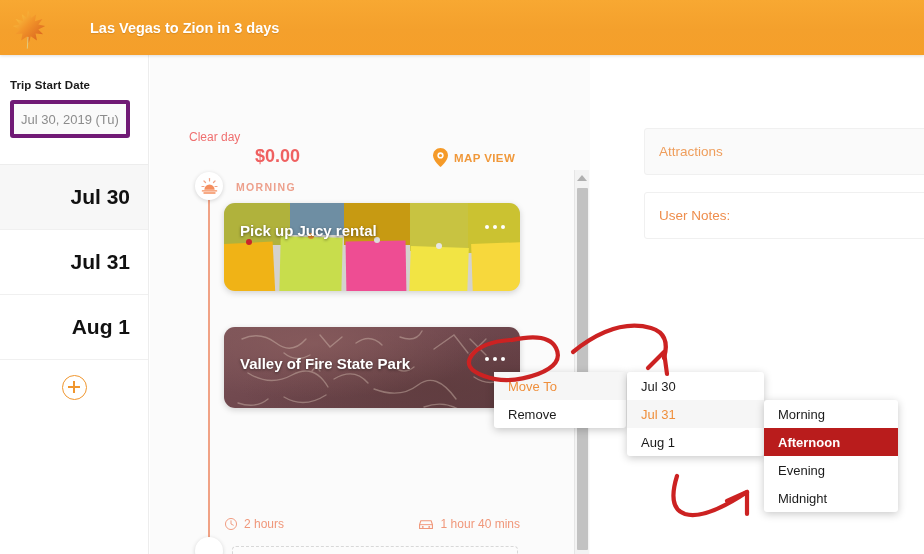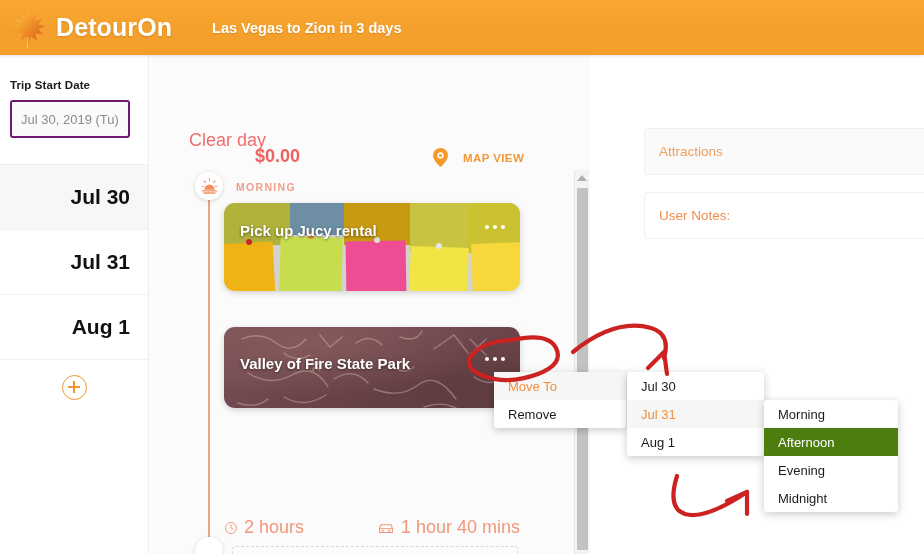--- a/index.html
+++ b/index.html
@@ -33,21 +33,21 @@
   .sidebar {
     position: absolute; left: 0; top: 55px; width: 149px; height: 499px;
     background: #ffffff; border-right: 1px solid #ededed;
   }
   .trip-start-label {
     font-size: 11.5px; color: #1b1b1b; font-weight: bold;
     margin: 24px 0 0 10px; letter-spacing: .1px;
   }
   .date-input {
     margin: 9px 0 0 10px; width: 120px; height: 38px;
-    background: #fafafa; border: 2px solid #701a75; border-radius: 3px;
+    background: #fafafa; border: 4px solid #701a75; border-radius: 3px;
     display: flex; align-items: center; justify-content: center;
     font-size: 13px; color: #8c8c8c;
   }
   .sidebar-divider {
     margin-top: 26px; border-top: 1px solid #ededed;
   }
   .day-row {
     height: 65px; display: flex; align-items: center; justify-content: flex-end;
     padding-right: 18px; font-size: 21px; font-weight: bold; color: #111111;
     border-bottom: 1px solid #f0f0f0; cursor: pointer;
@@ -75,25 +75,25 @@
     position: absolute; left: 105px; top: 91px;
     font-size: 18px; font-weight: bold; color: #ef6060;
   }
   .mapview {
     position: absolute; left: 282px; top: 93px;
     display: flex; align-items: center; cursor: pointer;
   }
   .pin-icon { width: 17px; height: 19px; }
   .mapview-label {
     font-size: 11.5px; font-weight: bold; color: #f0983a;
-    letter-spacing: .4px; margin-left: 14px;
+    letter-spacing: .4px; margin-left: 5px;
   }
   .weather {
     position: absolute; left: 39px; top: 75px;
-    font-size: 18px; color: #ef6f6f;
+    font-size: 12px; color: #ef6f6f;
   }
 
   
   .timeline-line {
     position: absolute; left: 58px; top: 130px; width: 2.4px; height: 424px;
     background: #f0a285;
   }
   .tl-node {
     position: absolute; left: 45px; top: 117px;
     width: 28px; height: 28px; border-radius: 50%;
@@ -147,21 +147,21 @@
       radial-gradient(ellipse at 75% 75%, rgba(95,60,62,.8), transparent 65%),
       linear-gradient(160deg,#7b5358 0%,#71494f 40%,#5e3b41 100%);
   }
 
   
   .meta {
     position: absolute; left: 74px; top: 462px; width: 296px;
     display: flex; align-items: center; justify-content: space-between;
   }
   .meta-item { display: flex; align-items: center; gap: 6px;
-    font-size: 18px; color: #f0977a; }
+    font-size: 12px; color: #f0977a; }
   .dropzone {
     position: absolute; left: 82px; top: 491px; width: 286px; height: 55px;
     border: 1.4px dashed #d8d8d8; border-radius: 4px; background: #fcfcfc;
     display: flex; align-items: center; justify-content: center;
     font-size: 12.5px; color: #a0a0a0;
   }
 
   
   .scrollbar {
     position: absolute; left: 574px; top: 170px; width: 15px; height: 384px;
@@ -202,21 +202,21 @@
   .menu-dates { left: 627px; top: 372px; width: 137px; }
   .menu-times { left: 764px; top: 400px; width: 134px; }
   .menu-item {
     height: 28px; display: flex; align-items: center; padding-left: 14px;
     font-size: 13px; color: #1b1b1b; cursor: pointer;
   }
   .menu-ctx .menu-item { height: 28px; }
   .menu-dates .menu-item { height: 28px; }
   .menu-times .menu-item { height: 28px; }
   .menu-item.accent { color: #ef8f3c; background: #f6f6f6; }
-  .menu-item.active { background: #4d7c0f; color: #ffffff; font-weight: normal; }
+  .menu-item.active { background: #b91c1c; color: #ffffff; font-weight: bold; }
 
   
   .annot { position: absolute; inset: 0; pointer-events: none; z-index: 40; }
 </style>
 </head>
 <body>
 
 <div id="app">
 
   <div class="topbar">
@@ -224,21 +224,20 @@
       <defs>
         <linearGradient id="lf" x1="0" y1="0" x2="1" y2="1">
           <stop offset="0%" stop-color="#fbd24a"></stop>
           <stop offset="45%" stop-color="#f2952a"></stop>
           <stop offset="100%" stop-color="#d4571b"></stop>
         </linearGradient>
       </defs>
       <path fill="url(#lf)" d="M32 6 L37 17 L44 12 L42 22 L53 19 L47 27 L57 29 L47 34 L54 41 L43 40 L45 50 L36 44 L33 54 L31 44 L22 50 L24 40 L13 41 L20 34 L10 29 L20 27 L14 19 L25 22 L23 12 L30 17 Z"></path>
       <path stroke="#e0d089" stroke-width="1.3" fill="none" d="M32 45 L31 62"></path>
     </svg>
-    <div class="brand">DetourOn</div>
     <div class="trip-title">Las Vegas to Zion in 3 days</div>
   </div>
 
   <div class="sidebar">
     <div class="trip-start-label">Trip Start Date</div>
     <div class="date-input">Jul 30, 2019 (Tu)</div>
     <div class="sidebar-divider"></div>
 
     <div class="day-row selected">
       <span>Jul 30</span>

